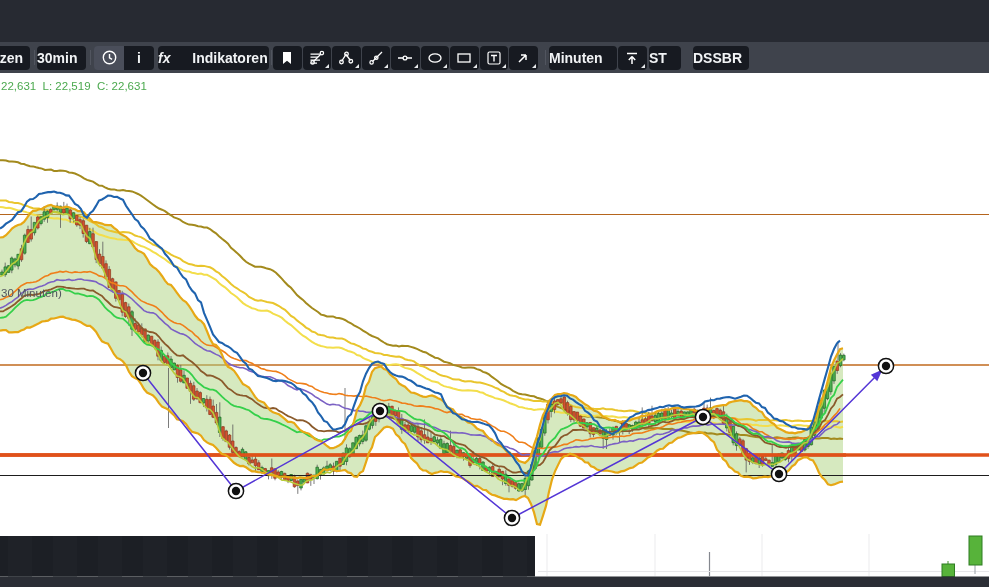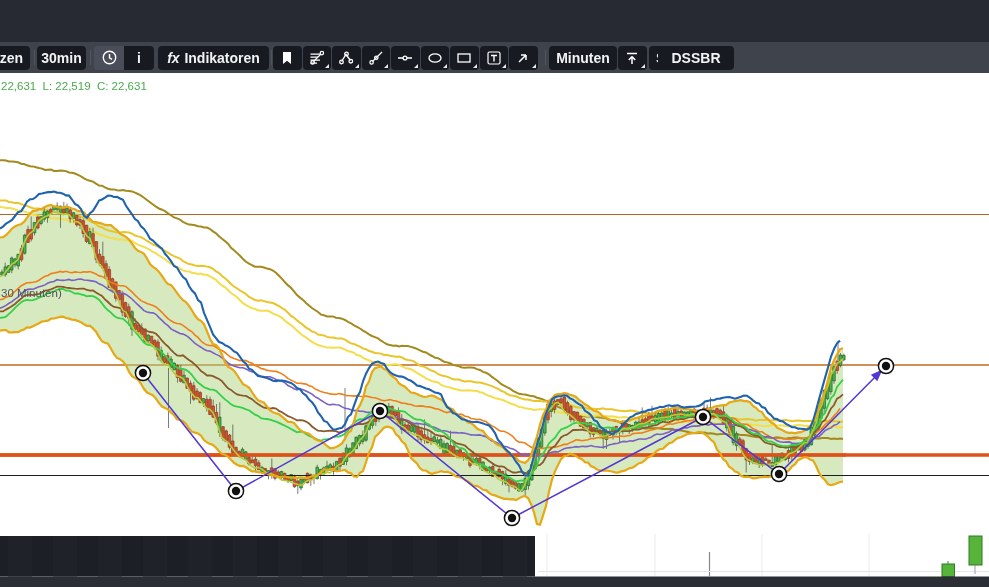--- a/index.html
+++ b/index.html
@@ -1,22 +1,22 @@
 <!DOCTYPE html>
 <html><head><meta charset="utf-8">
 <style>
 * { margin:0; padding:0; box-sizing:border-box; }
 html,body { width:989px; height:587px; overflow:hidden; background:#fff;
   font-family:"Liberation Sans", sans-serif; -webkit-font-smoothing:antialiased; }
 .stage { position:relative; width:989px; height:587px; overflow:hidden; }
 .topstrip { position:absolute; top:0; left:0; width:989px; height:42px; background:#272a32; }
 .toolbar { position:absolute; top:42px; left:0; width:989px; height:31px; background:#3f434c; }
 .tbtn { position:absolute; top:3.5px; height:24px; background:#171a21; border-radius:4px;
-  color:#f1f3f5; font-size:14px; font-weight:bold; text-align:center; line-height:24px; }
-.fx { font-style:italic; font-weight:bold; margin-right:2px; }
+  color:#f1f3f5; font-size:14px; font-weight:bold; line-height:24px; }
+.fx { font-style:italic; font-weight:bold; margin-right:19px; }
 .sep { position:absolute; top:8px; height:15px; width:1px; background:#51555f; }
 .group { position:absolute; top:3.5px; height:24px; border-radius:4px; overflow:hidden; display:flex; }
 .ghalf { width:50%; height:100%; display:flex; align-items:center; justify-content:center;
   color:#f1f3f5; font-size:14px; font-weight:bold; }
 .ghalf.sel { background:#4a4e5a; }
 .ghalf.dark { background:#171a21; }
 .ibtn { position:absolute; top:3.5px; width:28.5px; height:24px; background:#171a21; border-radius:4px;
   display:flex; align-items:center; justify-content:center; }
 .caret { position:absolute; right:2px; bottom:2px; width:0; height:0;
   border-left:4px solid transparent; border-bottom:4px solid #e8eaec; }
@@ -188,16 +188,16 @@
       </div>
   <div class="sep" style="left:545px"></div>
   <div class="tbtn" style="left:549px;width:68px">Minuten</div>
   <div class="ibtn" style="left:618px">
         <svg width="18" height="18" viewBox="0 0 18 18">
           <path d="M4 4.5h10M9 15V8M9 7.5l-3.2 3.4M9 7.5l3.2 3.4" stroke="#fff" stroke-width="1.5" fill="none"></path>
         </svg>
         <span class="caret"></span>
       </div>
   <div class="tbtn" style="left:649px;width:32px">ST</div>
-  <div class="tbtn" style="left:658px;width:76px">DSSBR</div>
+  <div class="tbtn" style="left:693px;width:56px">DSSBR</div>
 </div>
 
 </div>
 
 </body></html>

